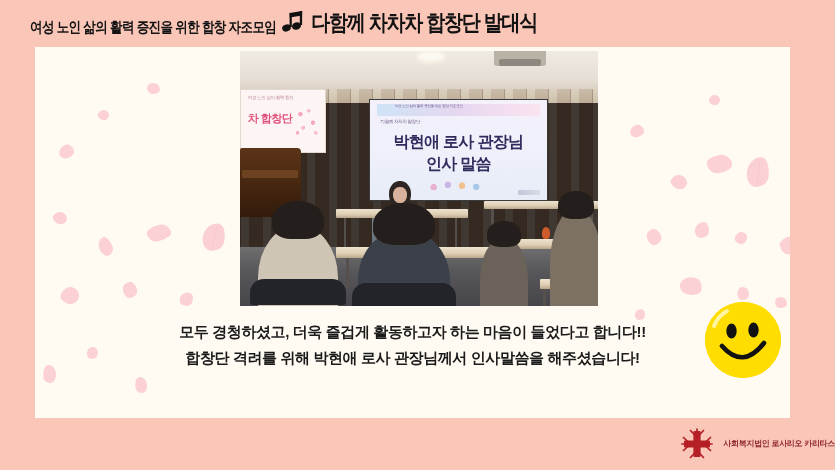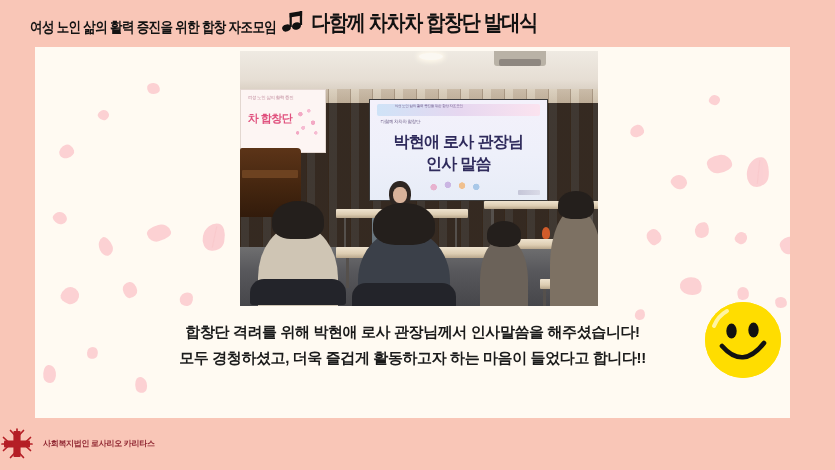--- a/index.html
+++ b/index.html
@@ -297,21 +297,21 @@
 
   
   .footer {
     position: absolute;
     left: 0;
     top: 418px;
     width: 835px;
     height: 52px;
     display: flex;
     align-items: center;
-    justify-content: flex-start;
+    justify-content: flex-end;
     gap: 9px;
   }
   .footer-mark { width: 34px; height: 34px; flex: 0 0 auto; }
   .footer-text { display: flex; flex-direction: column; align-items: flex-start; }
   .footer-sub {
     font-size: 8px;
     font-weight: 700;
     color: #8f2530;
     letter-spacing: -0.3px;
     margin-bottom: 1px;
@@ -447,22 +447,22 @@
         <div class="ph-layer ph-person" style="left: 240px; top: 186.12px; width: 48px; height: 85px; background: rgb(107, 98, 89);"></div>
         <div class="ph-layer" style="left: 247px; top: 170px; width: 34px; height: 26px; background: rgb(36, 31, 28); border-radius: 50% 50% 36% 36%;"></div>
         <div class="ph-layer ph-person" style="left: 310px; top: 157.36px; width: 52px; height: 115px; background: rgb(125, 113, 99);"></div>
         <div class="ph-layer" style="left: 318px; top: 140px; width: 36px; height: 28px; background: rgb(36, 31, 28); border-radius: 50% 50% 36% 36%;"></div>
         <div class="ph-layer" style="left: 10px; top: 228px; width: 96px; height: 26px; background: rgb(35, 36, 42); border-radius: 14px 14px 3px 3px;"></div>
         <div class="ph-layer" style="left: 112px; top: 232px; width: 104px; height: 26px; background: rgb(35, 36, 42); border-radius: 14px 14px 3px 3px;"></div>
       </div>
   </div>
 
   <div class="caption">
+    <div>모두 경청하셨고, 더욱 즐겁게 활동하고자 하는 마음이 들었다고 합니다!!</div>
     <div>합창단 격려를 위해 박현애 로사 관장님께서 인사말씀을 해주셨습니다!</div>
-    <div>모두 경청하셨고, 더욱 즐겁게 활동하고자 하는 마음이 들었다고 합니다!!</div>
   </div>
 
   <div class="smiley">
     <svg width="76" height="76" viewBox="0 0 76 76" aria-hidden="true">
       <circle cx="38" cy="38" r="38" fill="#ffdd00"></circle>
       <path d="M9 24 Q13 14 22 9" stroke="#fff8c0" stroke-width="4" fill="none" stroke-linecap="round" opacity=".85"></path>
       <ellipse cx="26.5" cy="29" rx="5.2" ry="7.6" fill="#111"></ellipse>
       <ellipse cx="48.5" cy="28" rx="5.2" ry="7.6" fill="#111"></ellipse>
       <path d="M17 44 Q38 68 59 41" stroke="#111" stroke-width="4.6" fill="none" stroke-linecap="round"></path>
     </svg>

